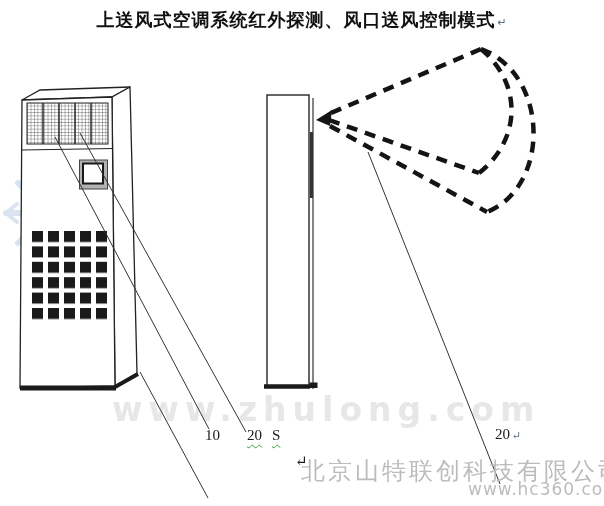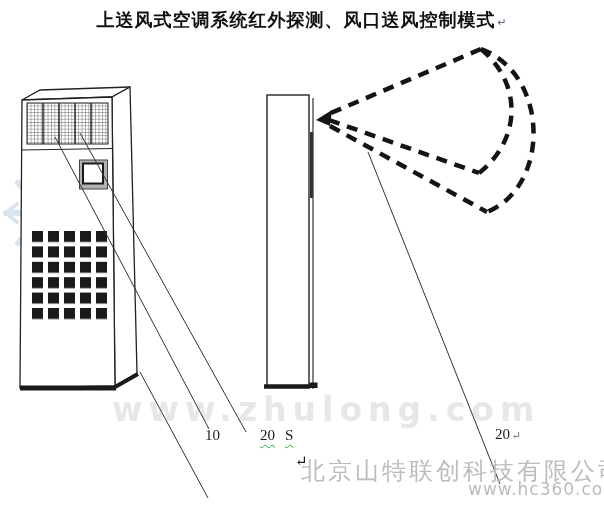--- a/index.html
+++ b/index.html
@@ -32,21 +32,21 @@
     font-size:17px;letter-spacing:1px;color:#bcbcbc;white-space:nowrap;
     font-family:"DejaVu Sans",sans-serif;
   }
   
   .fig-label{
     position:absolute;font-family:"Liberation Serif","DejaVu Serif",serif;
     font-size:15px;color:#1a1a1a;white-space:pre;
   }
   #label-10{left:205px;top:427px;}
   #label-20s{
-    left:260px;top:427px;
+    left:247px;top:427px;
     text-decoration:underline wavy #33a033;
     text-decoration-thickness:1px;text-underline-offset:4px;
   }
   #label-20s .gap-s{margin-left:10px;}
   #label-11{left:495px;top:426px;}
   #pilcrow-mid{position:absolute;left:293px;top:452px;}
   
   .caption{
     position:absolute;left:108px;top:473px;
     font-size:15px;color:#111;letter-spacing:0.5px;white-space:nowrap;

